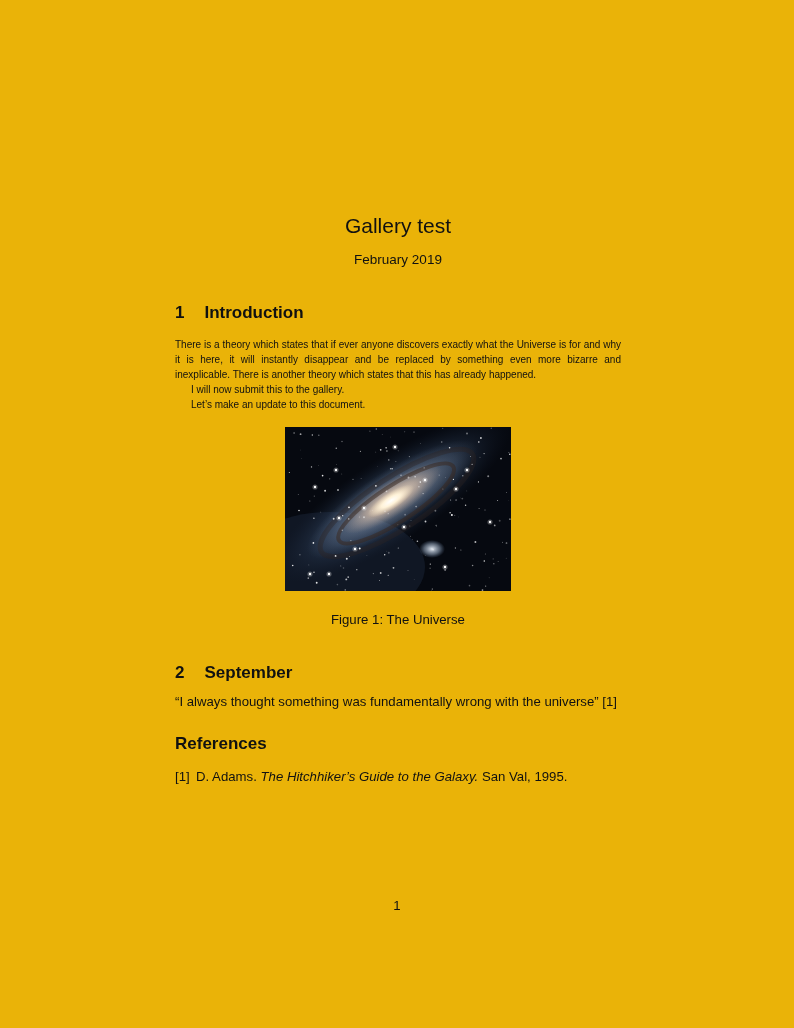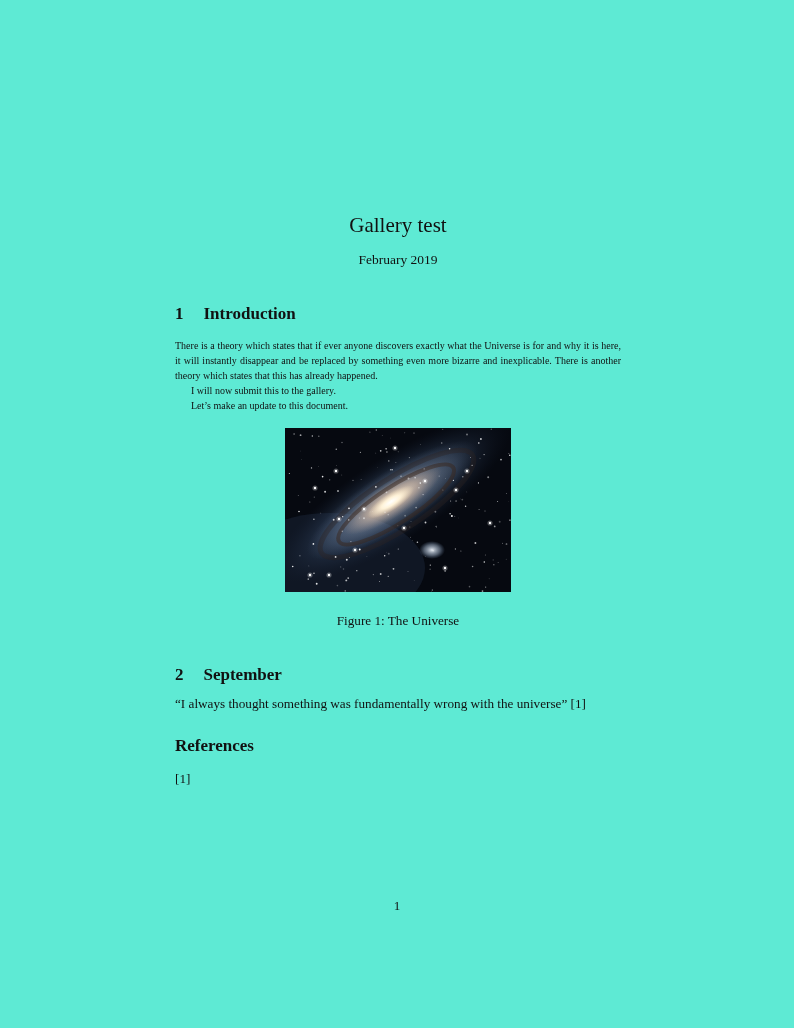--- a/index.html
+++ b/index.html
@@ -4,22 +4,22 @@
 <style>
   html, body {
     margin: 0;
     padding: 0;
     background: #ffffff;
   }
   .page {
     position: relative;
     width: 794px;
     height: 1028px;
-    background: #5eead4;
-    font-family: Liberation Serif, serif;
+    background: #eab308;
+    font-family: Liberation Sans, sans-serif;
     color: #111111;
     overflow: hidden;
   }
   .content {
     position: absolute;
     left: 175px;
     top: 0;
     width: 446px;
   }
   .title-block { text-align: center; }
@@ -367,18 +367,23 @@
       <span class="section-number">2</span>
       <span>September</span>
     </div>
 
     <div class="quote-par">“I always thought something was fundamentally wrong with the universe” [1]</div>
 
     <div class="references-heading">References</div>
 
     <div class="reference-entry">
       <span class="ref-label">[1]</span>
+      <span class="ref-text">
+        <span>D. Adams.</span>
+        <span class="book-title">The Hitchhiker’s Guide to the Galaxy.</span>
+        <span>San Val, 1995.</span>
+      </span>
     </div>
 
   </div>
 
   <div class="page-number">1</div>
 </div>
 
 </body></html>

